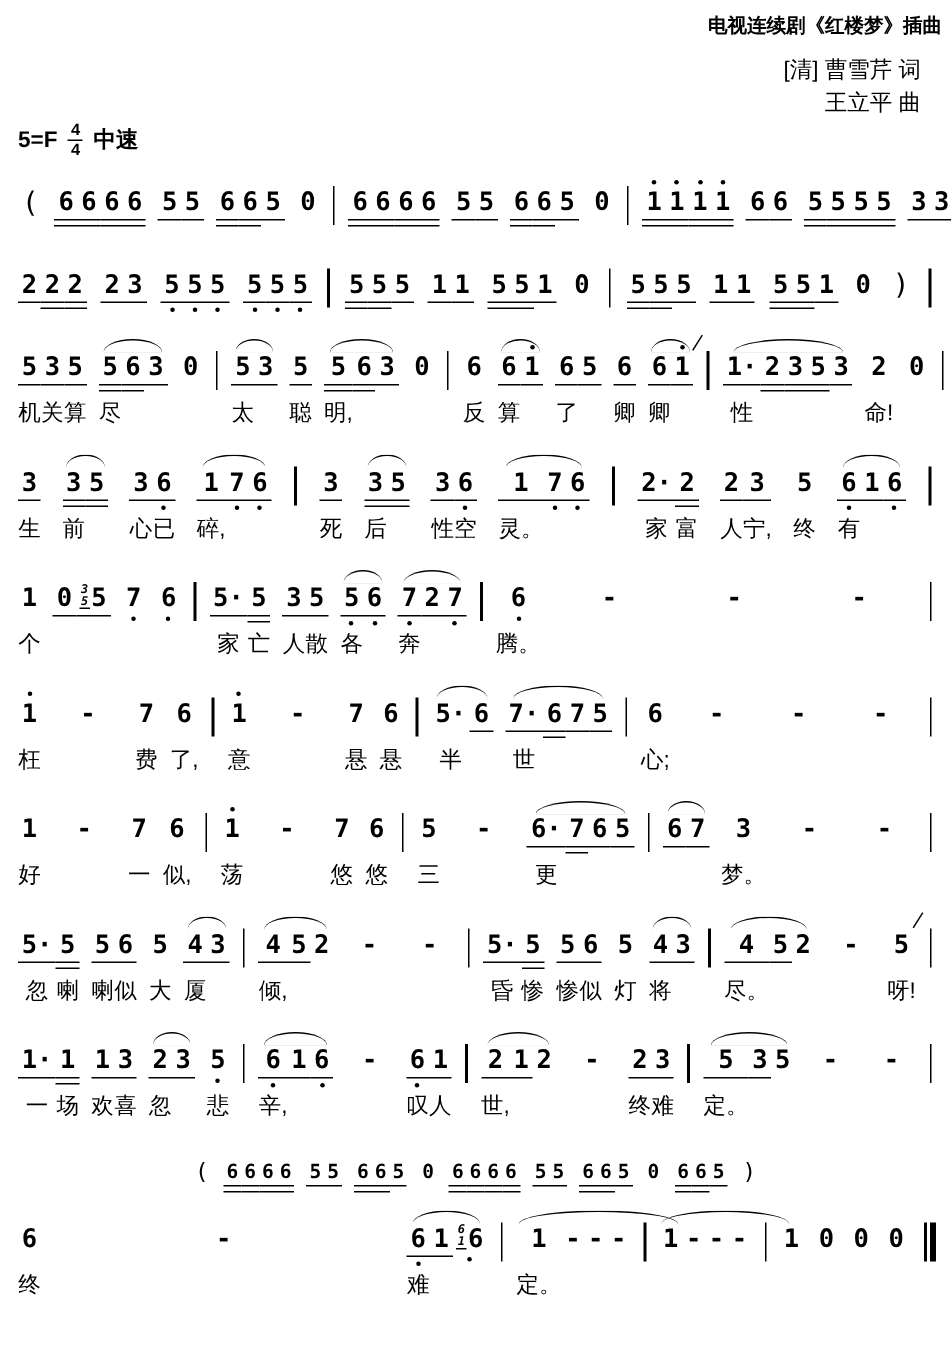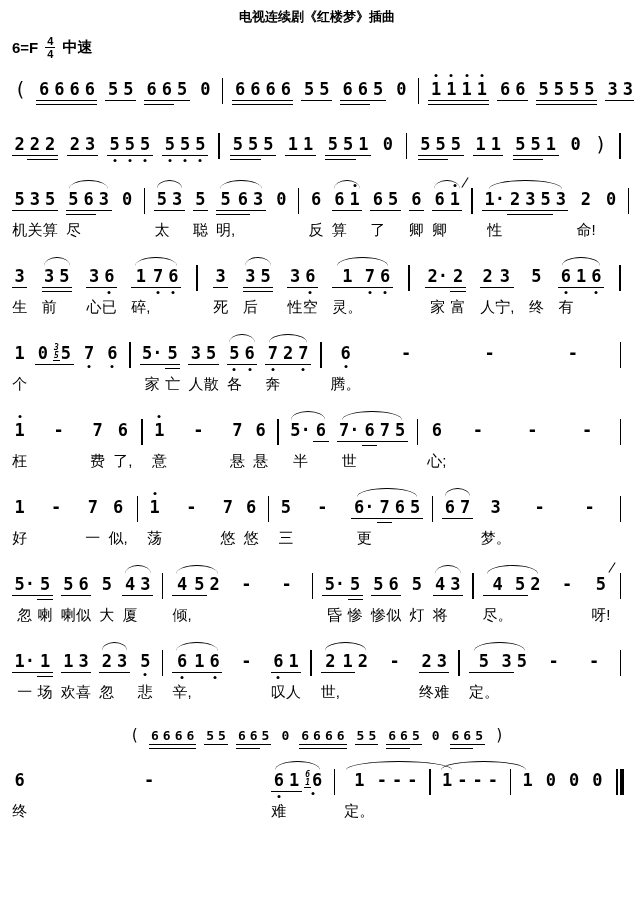--- a/index.html
+++ b/index.html
@@ -1,19 +1,19 @@
 <!DOCTYPE html>
 <html><head>
 <meta charset="utf-8">
 <style>
   html,body{margin:0;padding:0;background:#fff;}
   .page{width:634px;height:905px;box-sizing:border-box;padding:8px 6px 4px 6px;background:#fff;
         color:#000;font-family:"Liberation Sans",sans-serif;overflow:hidden;position:relative;}
   .title{text-align:center;font-size:33px;font-weight:bold;letter-spacing:0.45em;margin:2px 0 10px 0;}
-  .subtitle{text-align:center;font-size:13px;font-weight:bold;margin-bottom:10px;}
+  .subtitle{text-align:right;font-size:13px;font-weight:bold;margin-bottom:10px;}
   .credits{text-align:right;font-size:15px;padding-right:14px;line-height:22px;margin-bottom:2px;}
   .keyline{font-size:15px;font-weight:bold;padding-left:6px;margin-bottom:10px;display:flex;align-items:center;gap:7px;}
   .meter{display:inline-flex;flex-direction:column;align-items:center;font-size:11px;line-height:10px;font-weight:bold;}
   .meter .mtop{border-bottom:1px solid #000;padding:0 2px 1px 2px;}
   .meter .mbot{padding-top:1px;}
   
   .sys{display:flex;align-items:flex-start;justify-content:space-between;margin:0 2px 15px 2px;}
   .sys.small{justify-content:center;margin-bottom:9px;}
   .grp{display:flex;position:relative;padding-top:10px;margin:0 4px;}
   .grp.sp{flex:1;justify-content:center;min-width:16px;}
@@ -39,22 +39,26 @@
   .ebar{display:flex;gap:2.5px;margin:9px 2px 0 7px;flex:none;}
   .ebar i{display:block;height:26px;background:#000;}
   .ebar .thin{width:1.5px;}
   .ebar .thick{width:4px;}
 </style>
 </head>
 <body>
 
 <div class="page">
   <div class="subtitle">电视连续剧《红楼梦》插曲</div>
+  <div class="credits">
+    <div>[清] 曹雪芹 词</div>
+    <div>王立平 曲</div>
+  </div>
   <div class="keyline">
-    <span>6=F</span>
+    <span>5=F</span>
     <span class="meter">
       <span class="mtop">4</span>
       <span class="mbot">4</span>
     </span>
     <span>中速</span>
   </div>
   <div id="score">
       <div class="sys">
         <div class="grp paren">
           <div class="col">

